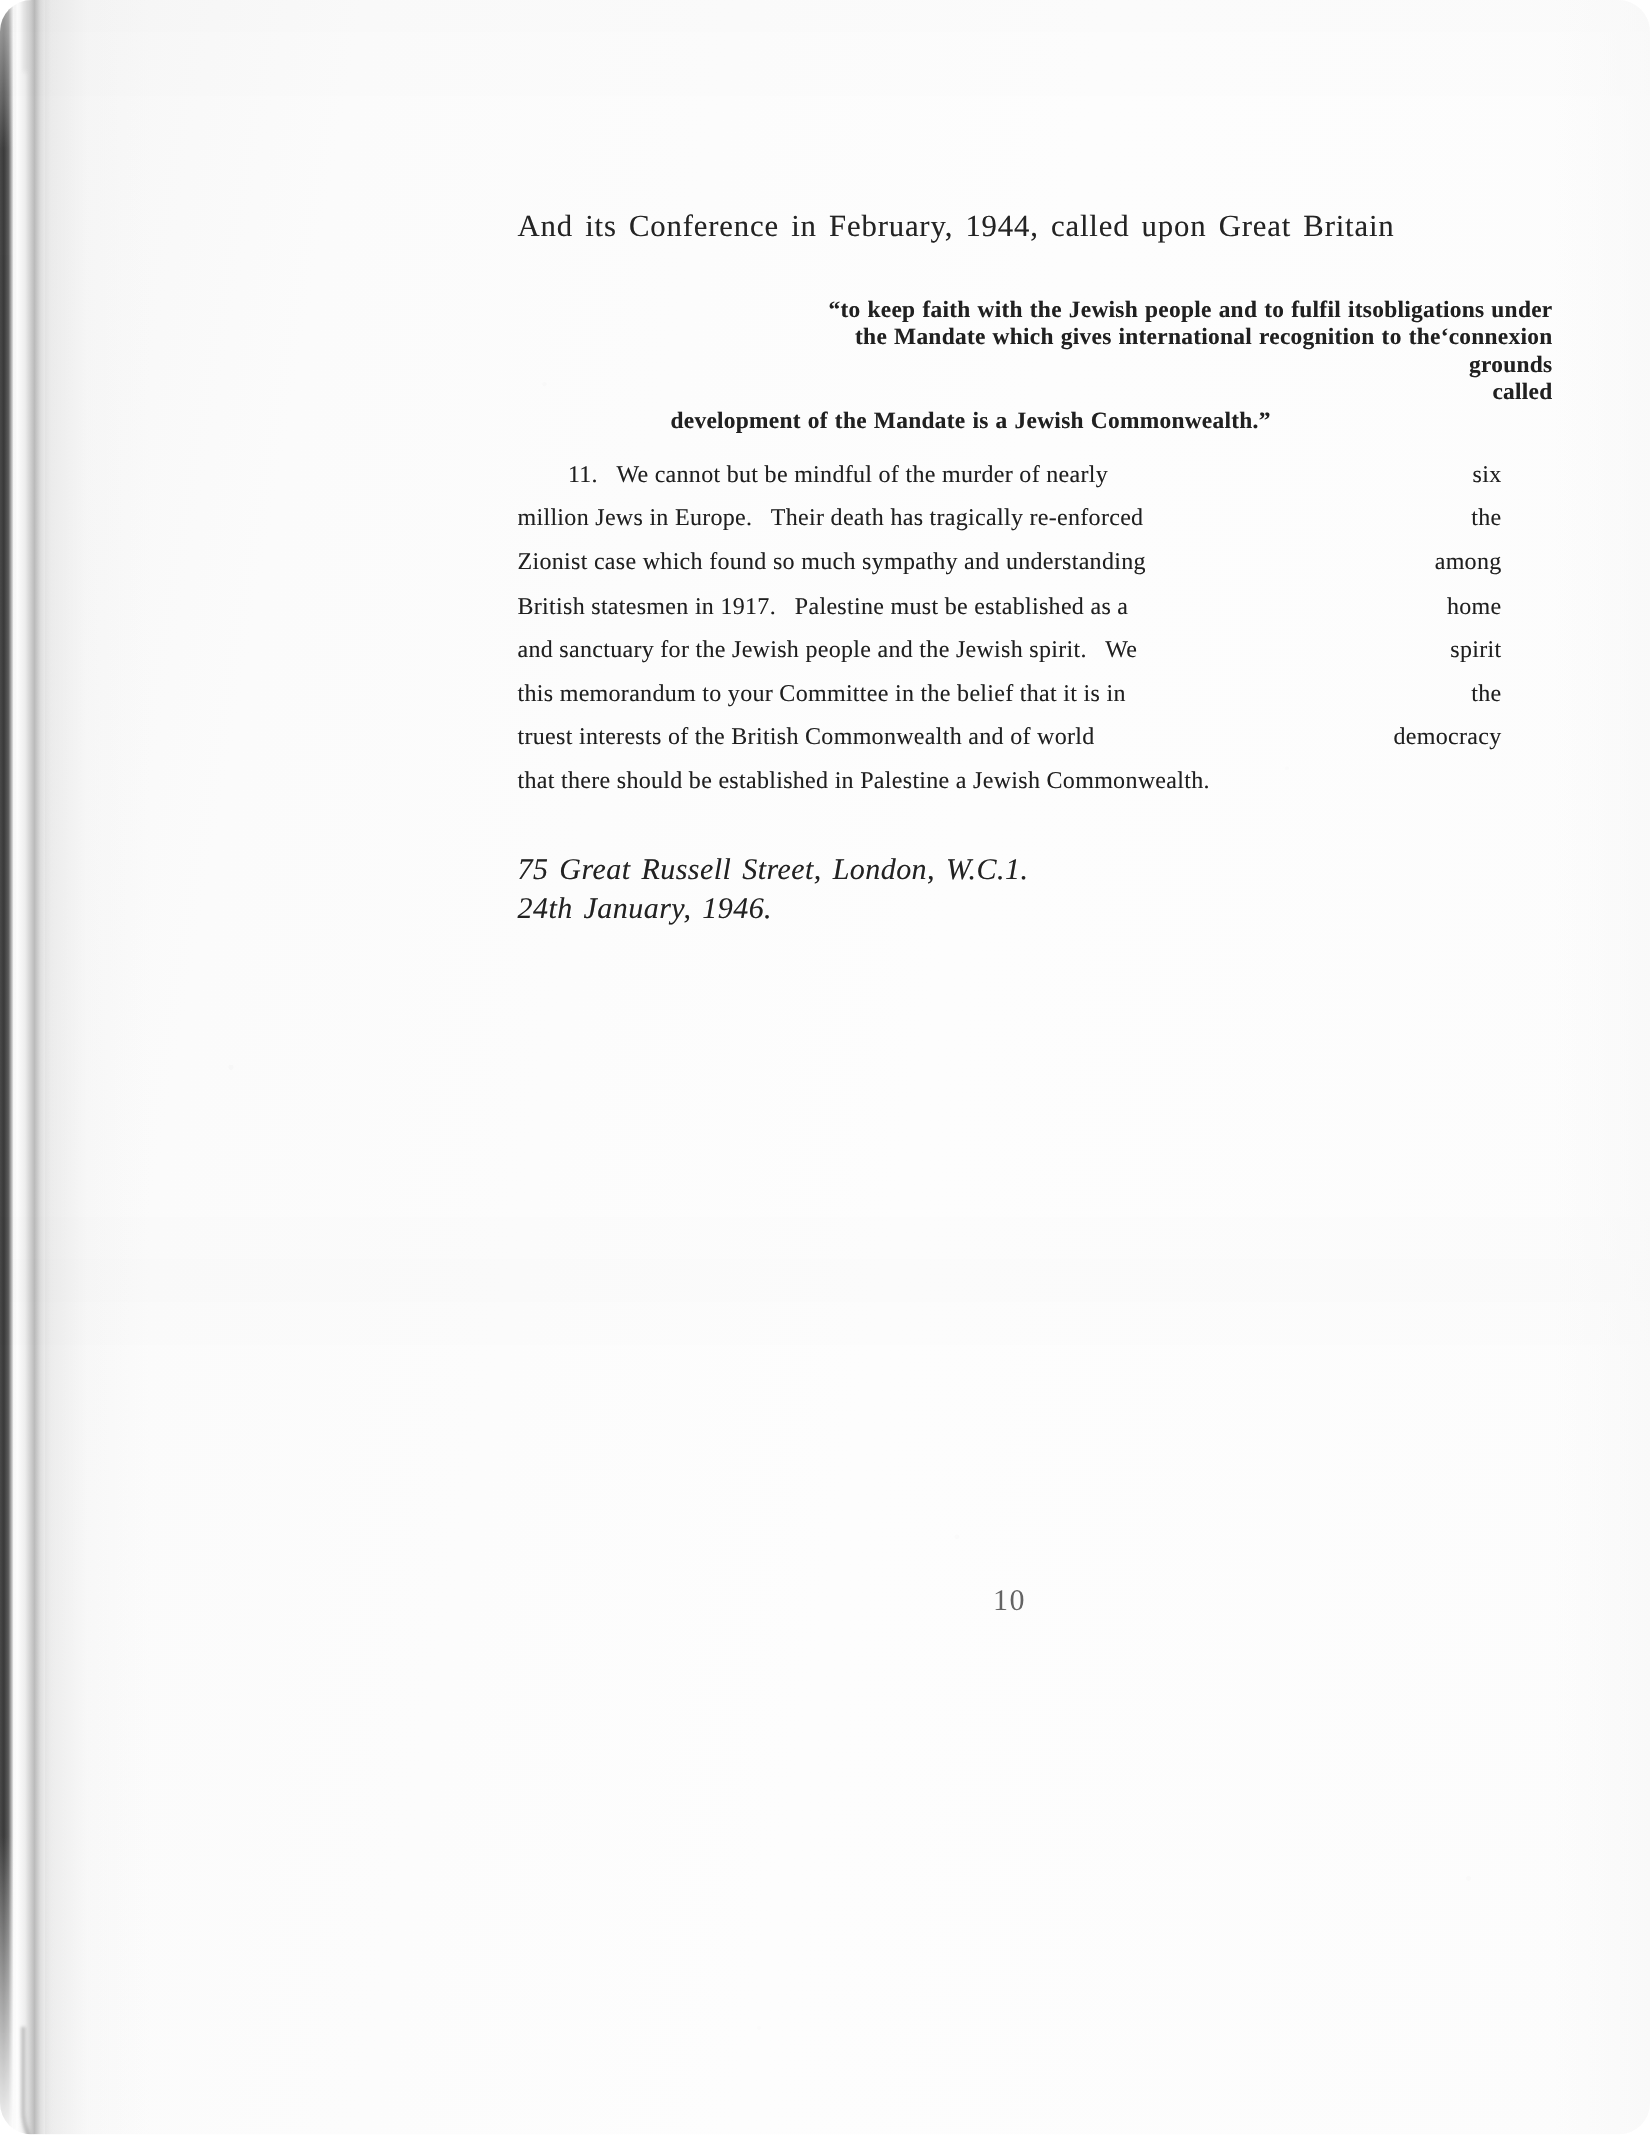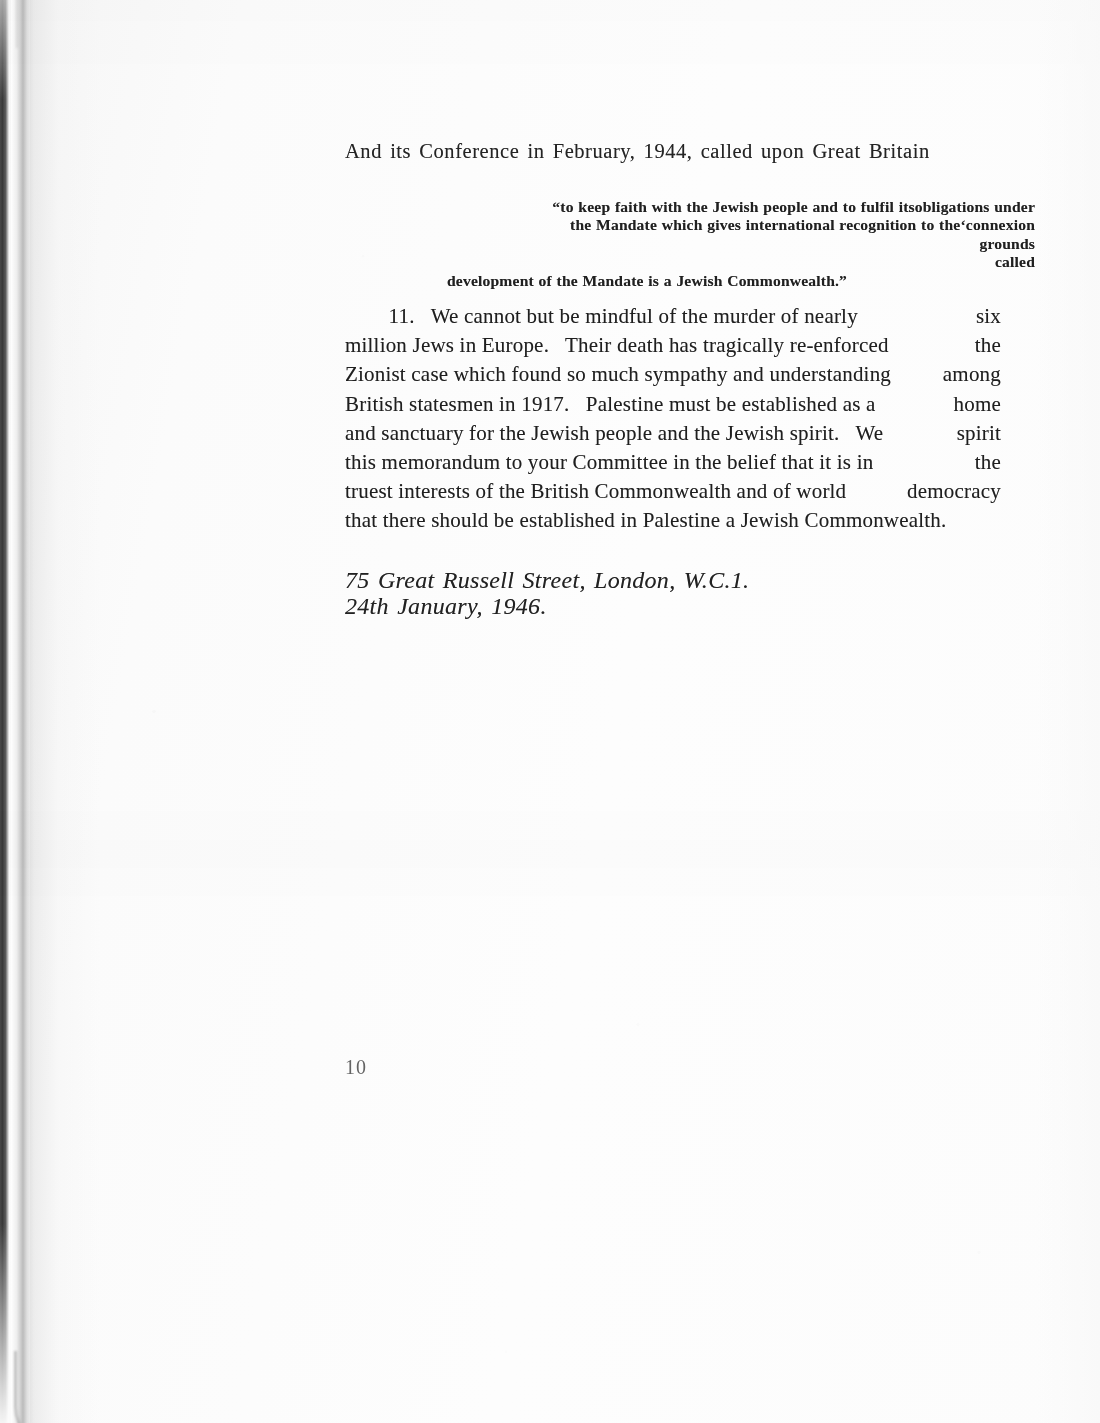--- a/index.html
+++ b/index.html
@@ -12,20 +12,21 @@
   .page {
     position: relative;
     width: 1100px;
     height: 1423px;
     overflow: hidden;
     background:
       
       linear-gradient(100deg, #f6f6f6 0%, #fbfbfb 18%, #fdfdfd 55%, #fcfcfc 100%);
     font-family: "Liberation Serif", "DejaVu Serif", serif;
     color: #1b1b1b;
+    border-radius: 21px;
     -webkit-font-smoothing: antialiased;
   }
 
   
   .scan-dark-edge {
     position: absolute;
     left: 0;
     top: 0;
     width: 9px;
     height: 100%;
@@ -166,52 +167,53 @@
     display: flex;
     justify-content: flex-end;
   }
   .quote-block .ln.j > span { white-space: pre; }
 
   .body-para {
     position: absolute;
     left: 0;
     top: 302px;
     width: 656px;
-    font-size: 21px;
+    font-size: 16px;
     line-height: 29.2px;
     color: #1f1f1f;
     letter-spacing: .2px;
   }
   .body-para .ln {
     display: flex;
     justify-content: space-between;
     white-space: pre;
   }
   .body-para .ln.last { display: block; white-space: nowrap; }
   .body-para .ln > span { white-space: pre; }
 
   .signoff {
     position: absolute;
     left: 0;
     top: 567px;
     width: 420px;
-    font-size: 24px;
+    font-size: 20px;
     line-height: 26px;
     font-style: italic;
     color: #222222;
     letter-spacing: .3px;
     word-spacing: 2px;
   }
   .signoff .ln { display: block; white-space: nowrap; }
 
   .page-number {
     position: absolute;
     left: 0;
     top: 1056px;
     width: 656px;
+    text-align: center;
     font-size: 20px;
     color: #3a3a3a;
     letter-spacing: 1px;
   }
   .page-number span { opacity: .78; }
 
   
   .ink-soft { text-shadow: 0 0 .35px rgba(0,0,0,.30); }
 </style>
 </head>

